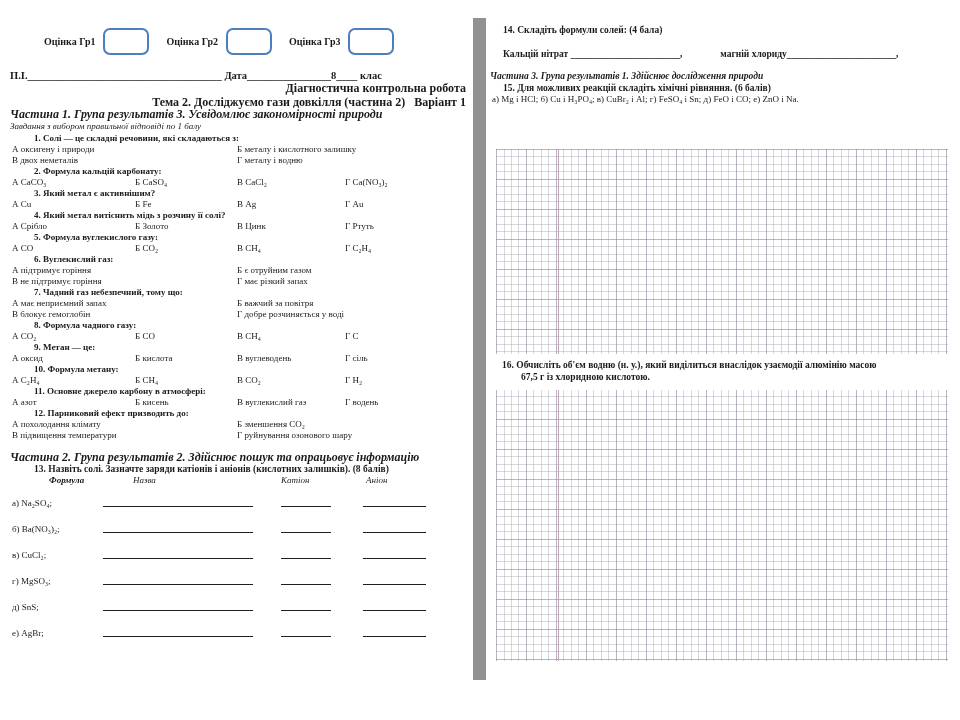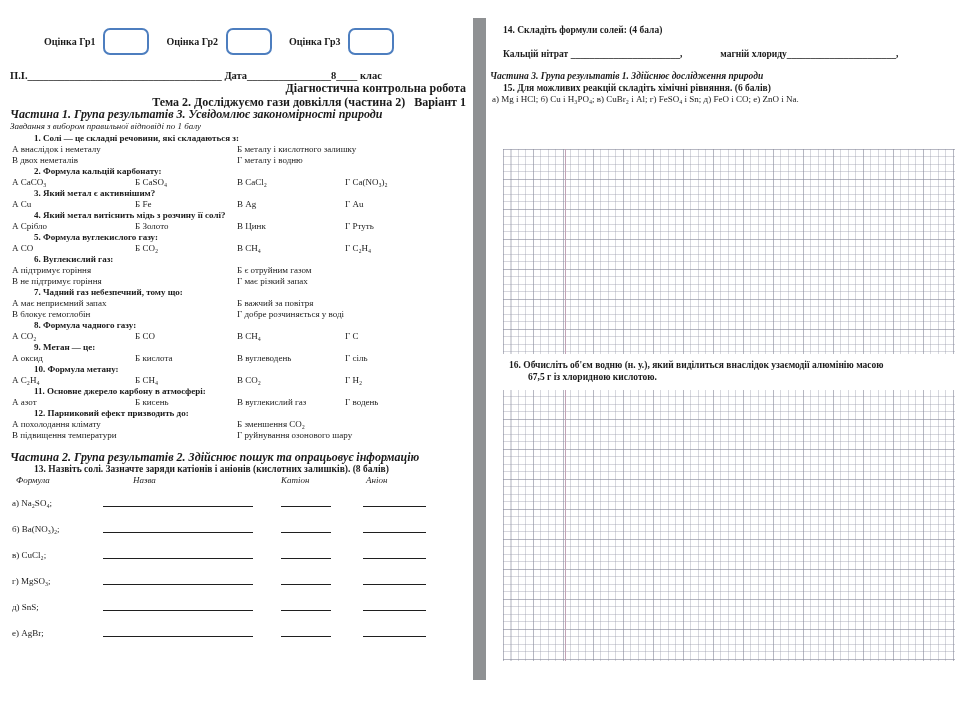--- a/index.html
+++ b/index.html
@@ -46,21 +46,21 @@
 
   
   .page-right{position:absolute;left:490px;top:25px;width:460px;}
   .q14-text{font-weight:bold;font-size:9.5px;padding-left:13px;}
   .q14-line{display:flex;font-weight:bold;font-size:9.5px;padding-left:13px;margin-top:14px;white-space:nowrap;gap:24px;}
   .q14-line span:first-child{margin-right:14px;}
   .part3-block{margin-top:12px;}
   .part3-heading{font-weight:bold;font-style:italic;font-size:9.5px;line-height:11.5px;}
   .q15-text{font-weight:bold;font-size:9.5px;line-height:11px;padding-left:13px;}
   .reactions{font-size:9px;line-height:11px;padding-left:2px;white-space:nowrap;}
-  .grid-area{position:absolute;left:13px;top:124px;width:452px;height:512px;
+  .grid-area{position:absolute;left:6px;top:124px;width:452px;height:512px;
     background-image:
       repeating-linear-gradient(to right, var(--grid-major) 0 1px, transparent 1px 30px),
       repeating-linear-gradient(to bottom, var(--grid-major) 0 1px, transparent 1px 30px),
       repeating-linear-gradient(to right, var(--grid-line) 0 1px, transparent 1px 7.5px),
       repeating-linear-gradient(to bottom, var(--grid-line) 0 1px, transparent 1px 7.5px);}
   .margin-line{position:absolute;left:62px;top:0;width:1px;height:100%;background:var(--margin-line);}
   .q16-band{position:absolute;left:0;top:205px;width:100%;background:#fff;padding:5px 2px 7px 6px;}
   .q16-l1{font-weight:bold;font-size:9.5px;line-height:12px;}
   .q16-l2{font-weight:bold;font-size:9.5px;line-height:12px;padding-left:19px;}
 </style>
@@ -85,21 +85,21 @@
     <div class="title">Діагностична контрольна робота</div>
     <div class="title title2">Тема 2. Досліджуємо гази довкілля (частина 2)   Варіант 1</div>
 
     <div class="part-heading">Частина 1. Група результатів 3. Усвідомлює закономірності природи</div>
     <div class="part-note">Завдання з вибором правильної відповіді по 1 балу</div>
 
     <div class="questions" id="questions">
         <div class="q-item">
           <div class="q-head">1. Солі — це складні речовини, які складаються з:</div>
           <div class="opts-two">
-            <span>А внаслідок і неметалу</span>
+            <span>А оксигену і природи</span>
             <span>Б металу і кислотного залишку</span>
             <span>В двох неметалів</span>
             <span>Г металу і водню</span>
           </div>
         </div>
         <div class="q-item">
           <div class="q-head">2. Формула кальцій карбонату:</div>
           <div class="opts-four">
             <span>А CaCO₃</span>
             <span>Б CaSO₄</span>
@@ -196,21 +196,21 @@
             <span>В підвищення температури</span>
             <span>Г руйнування озонового шару</span>
           </div>
         </div>
       </div>
 
     <div class="part2-block">
       <div class="part-heading">Частина 2. Група результатів 2. Здійснює пошук та опрацьовує інформацію</div>
       <div class="q13-text">13. Назвіть солі. Зазначте заряди катіонів і аніонів (кислотних залишків). (8 балів)</div>
       <div class="salt-header" id="salt-header">
-          <span style="left: 6px;">Формула</span>
+          <span style="left: 39px; font-weight: bold;">Формула</span>
           <span style="left: 123px;">Назва</span>
           <span style="left: 271px;">Катіон</span>
           <span style="left: 356px;">Аніон</span>
         </div>
       <div class="salt-rows" id="salt-rows">
           <div class="salt-row">
             <span class="salt-label">а) Na₂SO₄;</span>
             <span class="blank name"></span>
             <span class="blank cation"></span>
             <span class="blank anion"></span>

